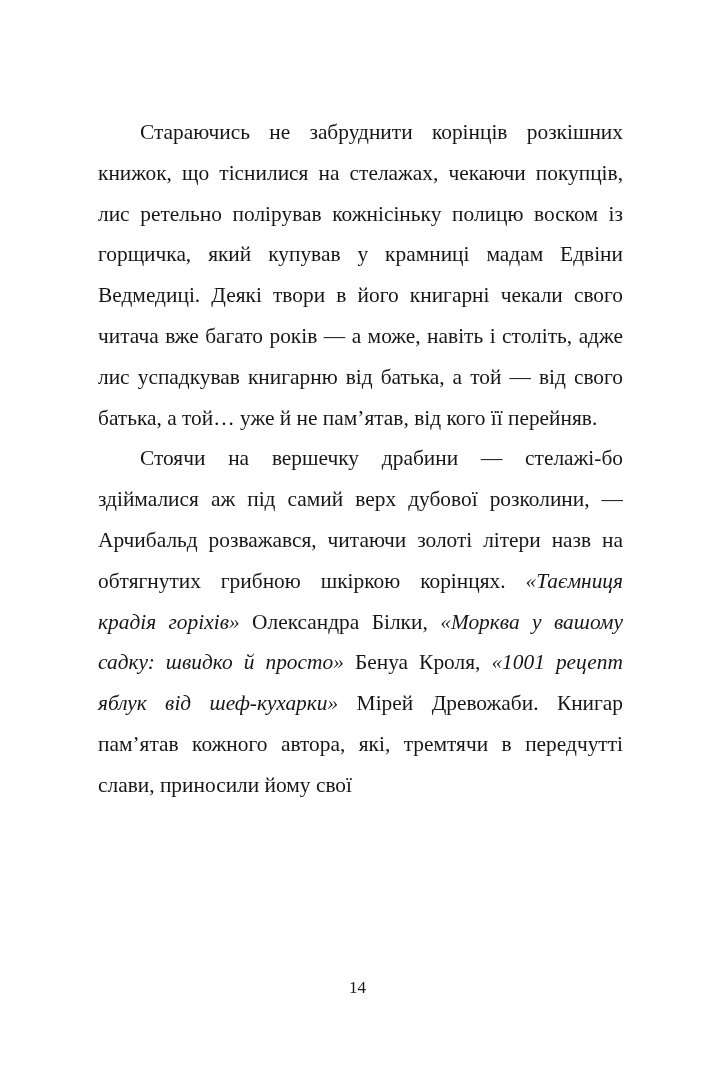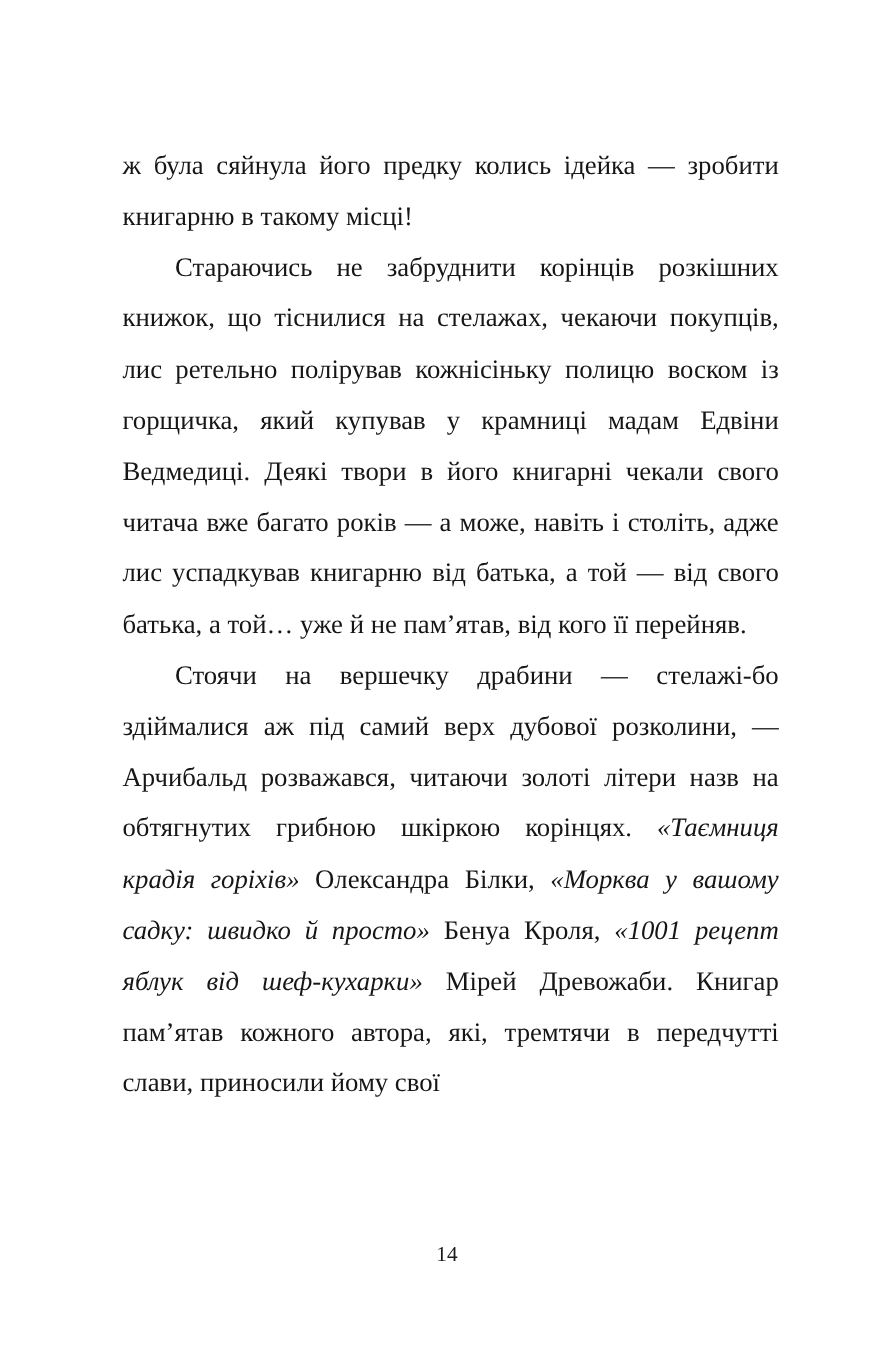--- a/index.html
+++ b/index.html
@@ -43,26 +43,24 @@
   }
   .folio {
     position: absolute;
     left: 0;
     top: 978px;
     width: 715px;
     text-align: center;
     font-size: 17px;
     color: #1a1a1a;
     font-family: "Liberation Serif", "DejaVu Serif", serif;
-    margin-top: 16px;
   }
 </style>
 </head>
 <body>
 
 <div class="page">
   <div class="body-text" id="page-body">
-      <p><span>ж була сяйнула його предку колись ідейка — зробити книгарню в такому місці!</span></p>
       <p class="indent"><span>Стараючись не забруднити корінців розкішних книжок, що тіснилися на стелажах, чекаючи покупців, лис ретельно полірував кожнісіньку полицю воском із горщичка, який купував у крамниці мадам Едвіни Ведмедиці. Деякі твори в його книгарні чекали свого читача вже багато років — а може, навіть і століть, адже лис успадкував книгарню від батька, а той — від свого батька, а той… уже й не пам’ятав, від кого її перейняв.</span></p>
       <p class="indent"><span>Стоячи на вершечку драбини — стелажі-бо здіймалися аж під самий верх дубової розколини, — Арчибальд розважався, читаючи золоті літери назв на обтягнутих грибною шкіркою корінцях. </span><span class="italic">«Таємниця крадія горіхів»</span><span> Олександра Білки, </span><span class="italic">«Морква у вашому садку: швидко й просто»</span><span> Бенуа Кроля, </span><span class="italic">«1001 рецепт яблук від шеф-кухарки»</span><span> Мірей Древожаби. Книгар пам’ятав кожного автора, які, тремтячи в передчутті слави, приносили йому свої</span></p>
     </div>
   <div class="folio">14</div>
 </div>
 
 </body></html>

